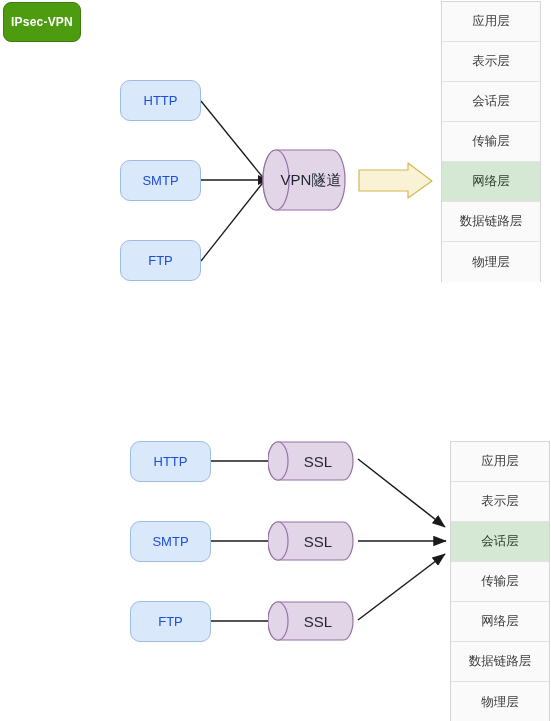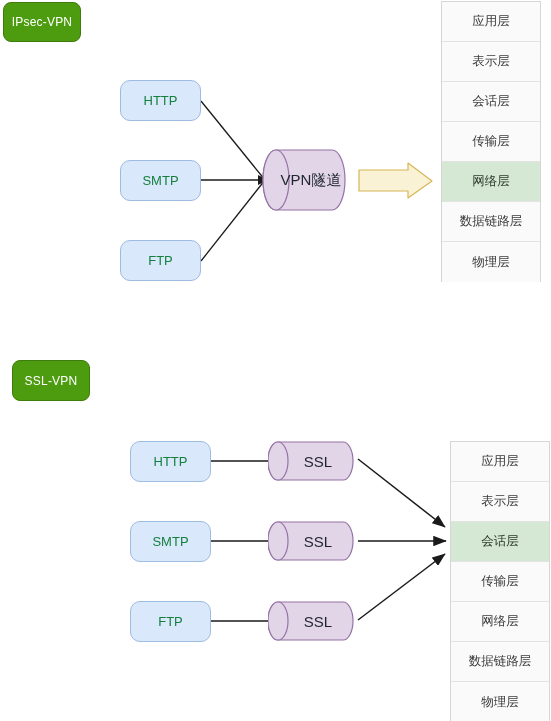--- a/index.html
+++ b/index.html
@@ -22,34 +22,34 @@
     height: 721px;
   }
   
   .tag {
     position: absolute;
     background: #4d9b0f;
     border: 1px solid #3e7d0b;
     border-radius: 8px;
     color: #ffffff;
     font-size: 12px;
-    font-weight: normal;
+    font-weight: bold;
     display: flex;
     align-items: center;
     justify-content: center;
     box-sizing: border-box;
     letter-spacing: 0.2px;
   }
   
   .proto {
     position: absolute;
     background: #dae8fc;
     border: 1px solid #9ebbe0;
     border-radius: 10px;
-    color: #15803d;
+    color: #1d4ed8;
     font-size: 13px;
     display: flex;
     align-items: center;
     justify-content: center;
     box-sizing: border-box;
   }
   
   .cyl {
     position: absolute;
   }
@@ -192,23 +192,20 @@
         <span>网络层</span>
       </div>
       <div class="osi-row">
         <span>数据链路层</span>
       </div>
       <div class="osi-row">
         <span>物理层</span>
       </div>
     </div>
 
-  <div class="tag" style="left:12px; top:360px; width:78px; height:41px;">
-    <span>SSL-VPN</span>
-  </div>
 
   <div class="proto" style="left:130px; top:441px; width:81px; height:41px;">
     <span>HTTP</span>
   </div>
   <div class="proto" style="left:130px; top:521px; width:81px; height:41px;">
     <span>SMTP</span>
   </div>
   <div class="proto" style="left:130px; top:601px; width:81px; height:41px;">
     <span>FTP</span>
   </div>

